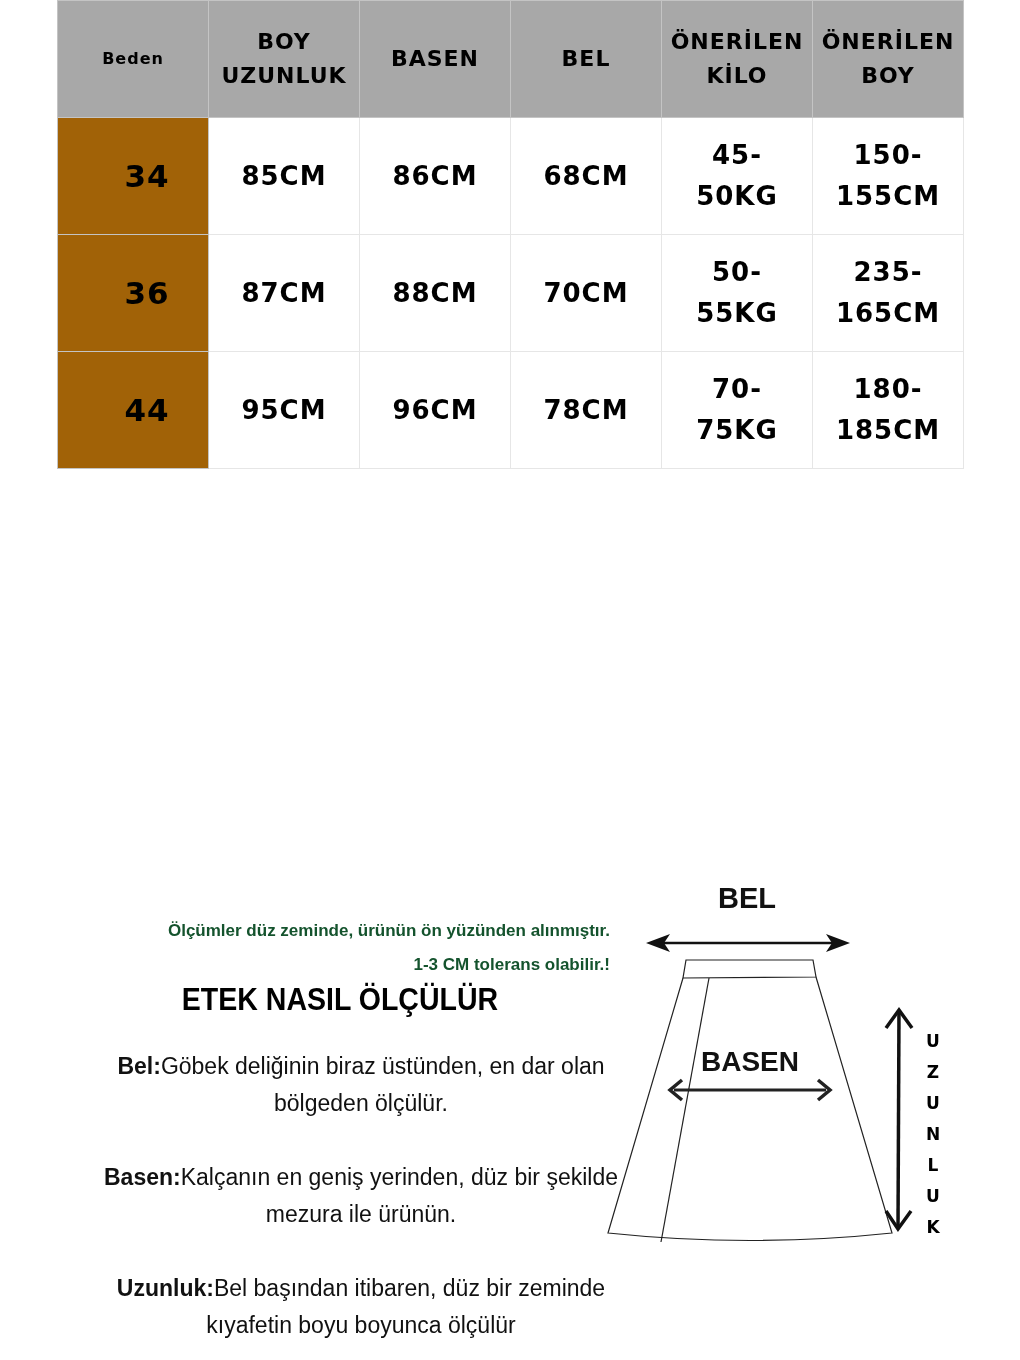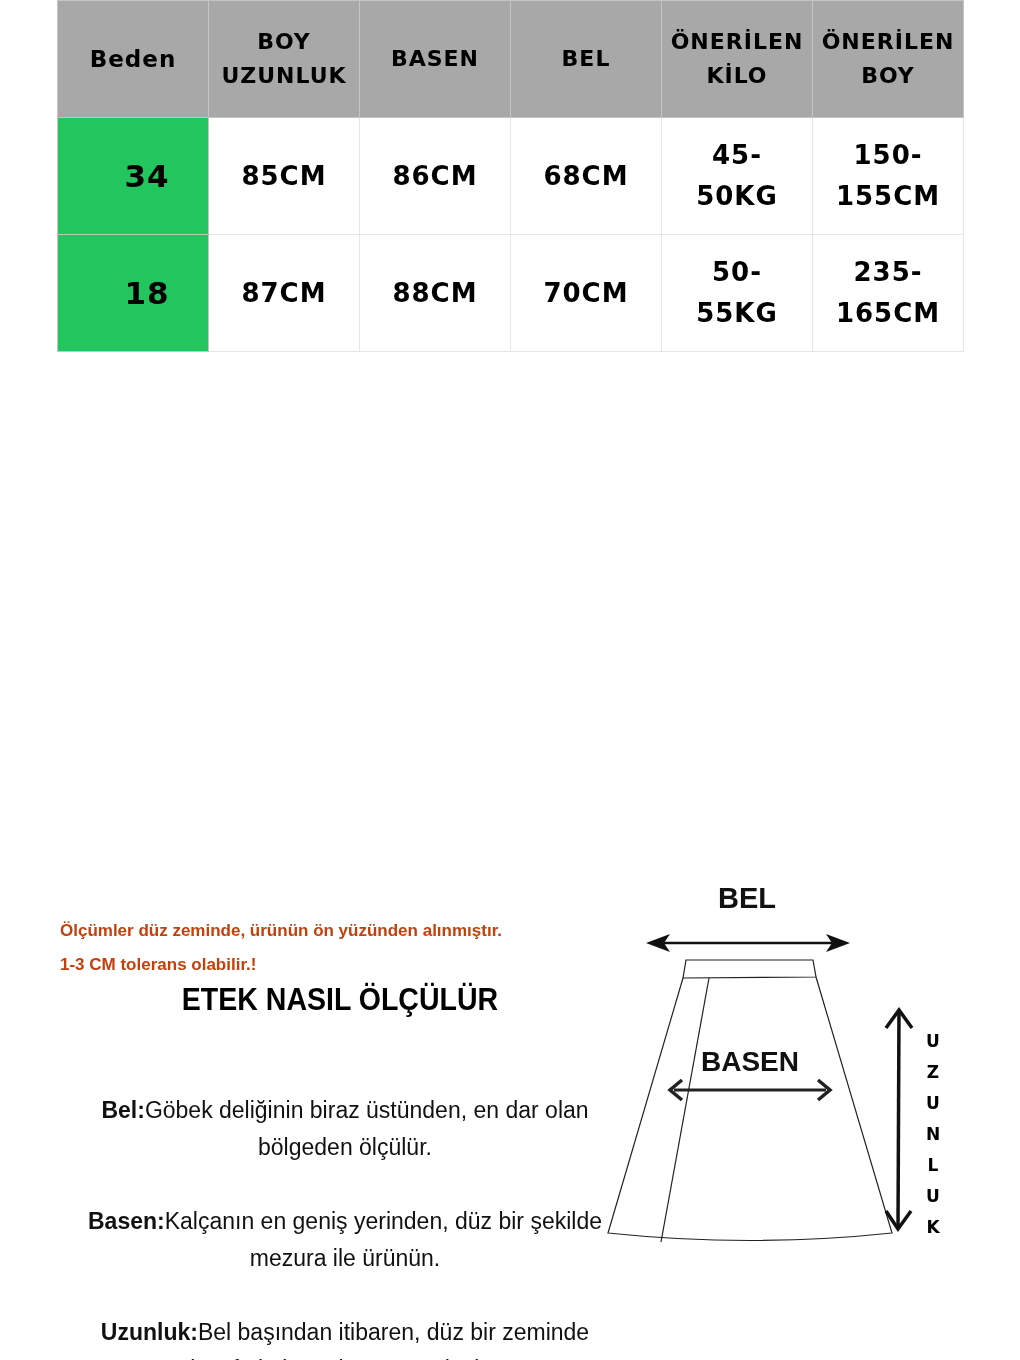--- a/index.html
+++ b/index.html
@@ -22,39 +22,39 @@
   }
   .size-table thead th {
     background: #a8a8a8;
     height: 116px;
     font-size: 22px;
     line-height: 34px;
     letter-spacing: 1px;
     border-color: #c4c4c4;
     white-space: pre-line;
   }
-  .size-table thead th.col-beden { font-size: 23px; letter-spacing: 1px; }
+  .size-table thead th.col-beden { font-size: 16px; letter-spacing: 1px; }
   .size-table tbody td { height: 116px; font-size: 26px; line-height: 41px; letter-spacing: 1px; white-space: pre-line; }
-  .size-table tbody td.size-cell { background: #22c55e; font-size: 31px; border-color: #c4c4c4; padding-left: 28px; }
+  .size-table tbody td.size-cell { background: #a16207; font-size: 31px; border-color: #c4c4c4; padding-left: 28px; }
   .size-table col { width: 151px; }
 
   
   .note {
-    position: absolute; left: 60px; width: 550px; text-align: left;
+    position: absolute; left: 60px; width: 550px; text-align: right;
     font-family: "Liberation Sans", sans-serif; font-weight: bold;
-    color: #c2410c; font-size: 17px; line-height: 29px;
+    color: #14532d; font-size: 17px; line-height: 29px;
   }
   .howto-title {
     position: absolute; left: 60px; width: 560px; top: 982px; text-align: center;
     font-family: "Liberation Sans", sans-serif; font-weight: bold; font-size: 31px;
     letter-spacing: 0px; transform: scaleX(0.92);
   }
   .howto-item {
-    position: absolute; left: 60px; width: 570px; text-align: center;
-    font-family: "Liberation Sans", sans-serif; font-size: 23px; line-height: 37px; color: #111; margin-top: 44px;
+    position: absolute; left: 76px; width: 570px; text-align: center;
+    font-family: "Liberation Sans", sans-serif; font-size: 23px; line-height: 37px; color: #111;
   }
   .howto-item .term { font-weight: bold; }
 
   
   .diagram { position: absolute; left: 600px; top: 870px; width: 370px; height: 490px; }
   .diagram svg { position: absolute; left: 0; top: 0; }
   .diag-label {
     position: absolute; font-family: "Liberation Sans", sans-serif; font-weight: bold; color: #111;
   }
   .uzunluk-letters {
@@ -93,28 +93,38 @@
       <td class="size-cell">34</td>
       <td>85CM</td>
       <td>86CM</td>
       <td>68CM</td>
       <td>45-
 50KG</td>
       <td>150-
 155CM</td>
     </tr>
     <tr>
-      <td class="size-cell">18</td>
+      <td class="size-cell">36</td>
       <td>87CM</td>
       <td>88CM</td>
       <td>70CM</td>
       <td>50-
 55KG</td>
       <td>235-
 165CM</td>
+    </tr>
+    <tr>
+      <td class="size-cell">44</td>
+      <td>95CM</td>
+      <td>96CM</td>
+      <td>78CM</td>
+      <td>70-
+75KG</td>
+      <td>180-
+185CM</td>
     </tr>
   </tbody>
 </table>
 
 <div class="note" style="top:916px;">Ölçümler düz zeminde, ürünün ön yüzünden alınmıştır.</div>
 <div class="note" style="top:950px;">1-3 CM tolerans olabilir.!</div>
 
 <div class="howto-title">ETEK NASIL ÖLÇÜLÜR</div>
 
 <div class="howto-item" style="top:1048px;">

